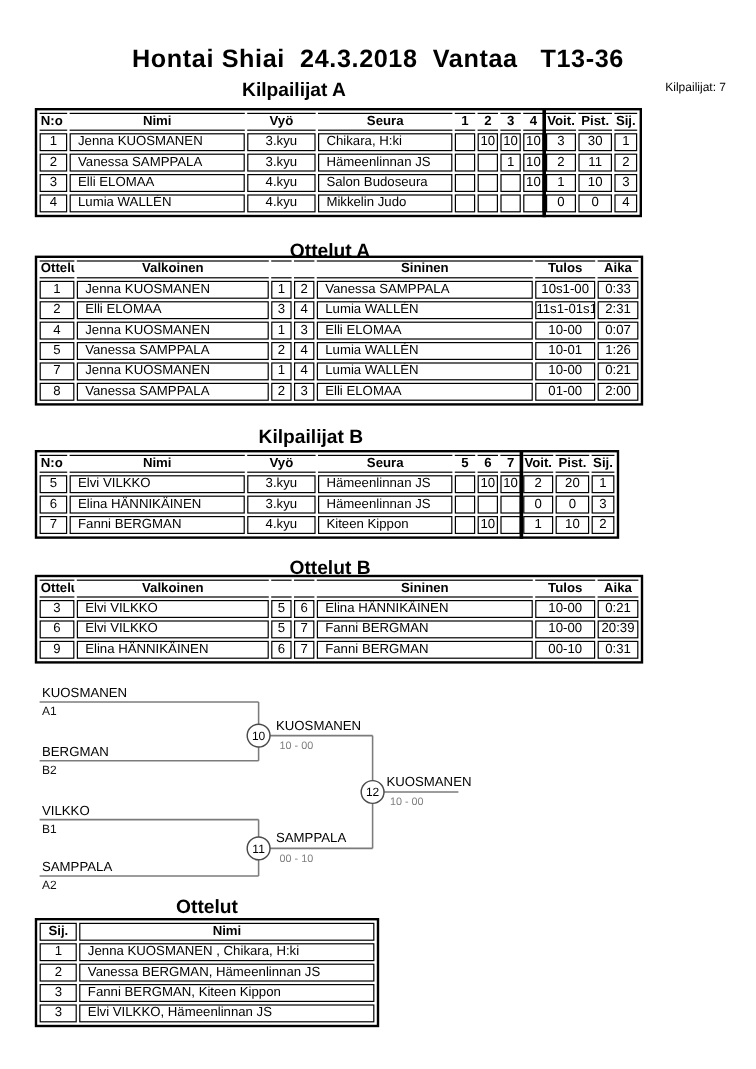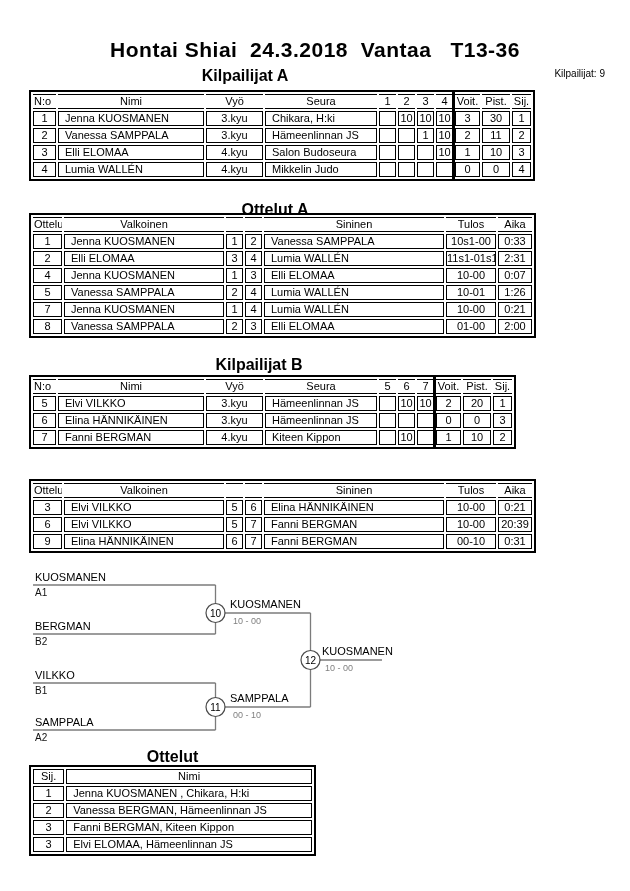--- a/index.html
+++ b/index.html
@@ -7,21 +7,21 @@
         font-family:"Liberation Sans",sans-serif;color:#000;}
   .main-title{position:absolute;top:38px;left:0;width:630px;text-align:center;
         font-size:21px;font-weight:bold;white-space:pre;letter-spacing:.5px;}
   .sec-title{position:absolute;font-size:16px;font-weight:bold;text-align:center;white-space:pre;}
   .count-label{position:absolute;top:68px;right:25px;font-size:10px;}
   table{position:absolute;border-collapse:separate;border-spacing:2px;border:2px solid #000;
         table-layout:fixed;}
   th,td{font-size:11px;height:13px;line-height:13px;padding:0;overflow:hidden;
         white-space:nowrap;box-sizing:border-box;}
   td{border:1px solid #000;}
-  th{border:1px solid #000;border-left:none;border-right:none;font-weight:normal;text-align:center;margin-left:32px;}
+  th{border:1px solid #000;border-left:none;border-right:none;font-weight:bold;text-align:center;margin-left:32px;}
   .res-tbl th{border:1px solid #000;}
   .al{text-align:left;padding-left:6px;}
   .ac{text-align:center;}
   .hl{text-align:left;padding-left:1px;}
   .vline{position:absolute;width:3px;background:#000;}
   .bracket{position:absolute;left:0;top:565px;}
   .b-name{font-size:11px;fill:#000;}
   .b-seed{font-size:10px;fill:#111;}
   .b-score{font-size:9px;fill:#808080;}
   .b-num{font-size:10px;fill:#000;text-anchor:middle;}
@@ -29,21 +29,21 @@
   .b-circ{stroke:#4a4a4a;stroke-width:1.2;fill:#fff;}
 </style>
 </head>
 <body>
 
 <div class="page">
 
   <div class="main-title">Hontai Shiai  24.3.2018  Vantaa   T13-36</div>
 
   <div class="sec-title" style="top:67px;left:30px;width:430px;">Kilpailijat A</div>
-  <div class="count-label">Kilpailijat: 9</div>
+  <div class="count-label">Kilpailijat: 7</div>
 
   <table style="left:29px;top:90px;width:506px;">
     <colgroup>
         <col style="width:23px">
         <col style="width:146px">
         <col style="width:57px">
         <col style="width:112px">
         <col style="width:17px">
         <col style="width:17px">
         <col style="width:17px">
@@ -262,20 +262,21 @@
       <td class="ac">10</td>
       <td class="ac"></td>
       <td class="ac">1</td>
       <td class="ac">10</td>
       <td class="ac">2</td>
     </tr>
   </tbody>
     </table>
   <div class="vline" style="left:433px;top:375px;height:74px;"></div>
 
+  <div class="sec-title" style="top:465px;left:30px;width:490px;">Ottelut B</div>
 
   <table style="left:29px;top:479px;width:507px;">
     <colgroup>
         <col style="width:29px">
         <col style="width:160px">
         <col style="width:17px">
         <col style="width:17px">
         <col style="width:180px">
         <col style="width:50px">
         <col style="width:34px">
@@ -376,18 +377,18 @@
     <tr>
       <td class="ac">2</td>
       <td class="al">Vanessa BERGMAN, Hämeenlinnan JS</td>
     </tr>
     <tr>
       <td class="ac">3</td>
       <td class="al">Fanni BERGMAN, Kiteen Kippon</td>
     </tr>
     <tr>
       <td class="ac">3</td>
-      <td class="al">Elvi ELOMAA, Hämeenlinnan JS</td>
+      <td class="al">Elvi VILKKO, Hämeenlinnan JS</td>
     </tr>
   </tbody>
     </table>
 
 </div>
 
 </body></html>

